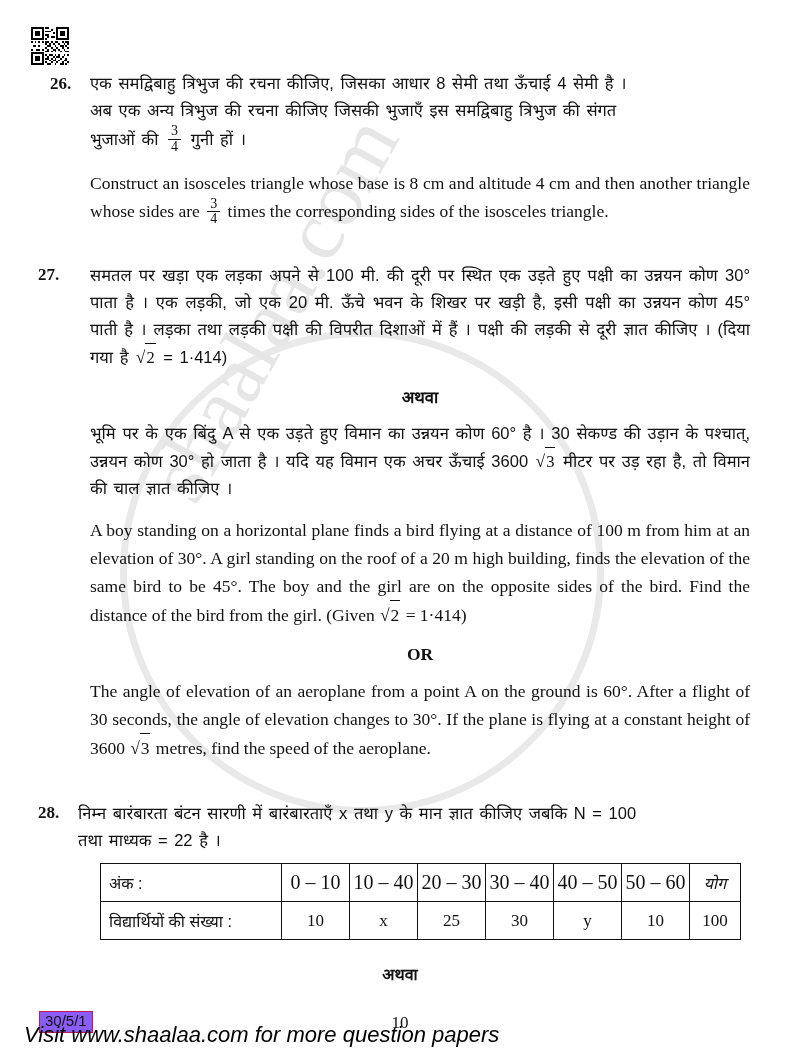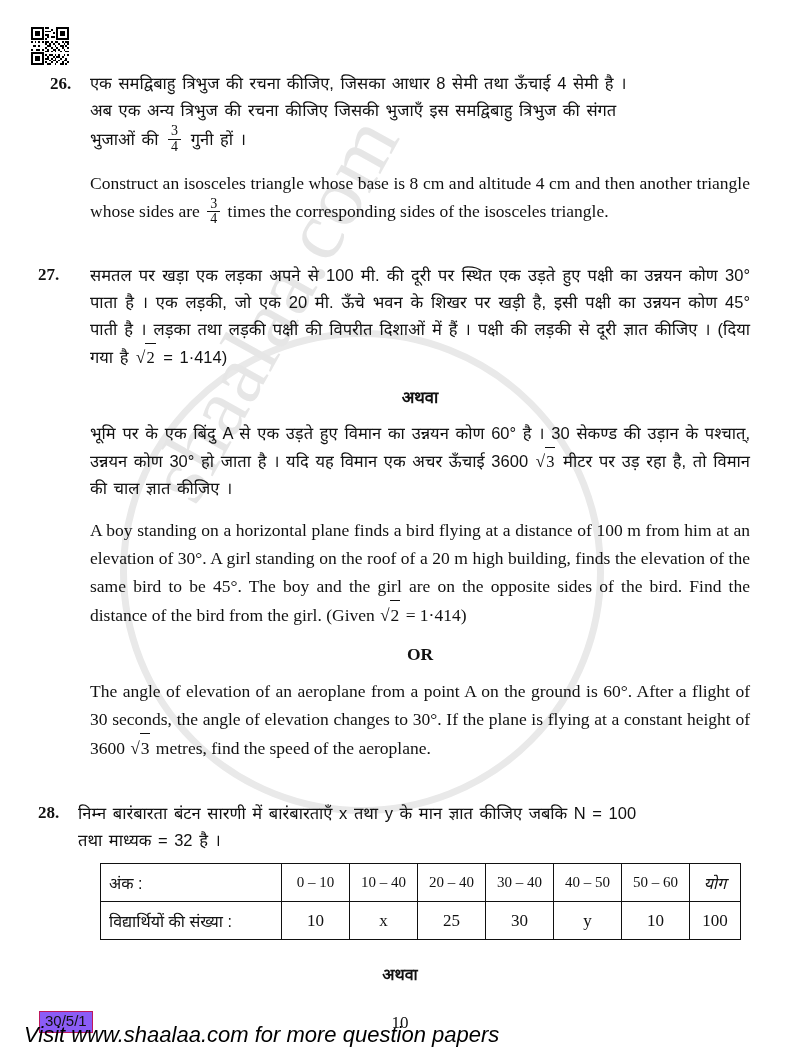--- a/index.html
+++ b/index.html
@@ -150,21 +150,21 @@
     vertical-align: middle;
   }
   #freq-table td.rowhead {
     text-align: left;
     padding-left: 8px;
     padding-right: 6px;
     font-family: "Liberation Sans", "DejaVu Sans", sans-serif;
     font-size: 16px;
     width: 166px;
   }
-  #freq-table td.cls { width: 67px; font-size: 15px; }
+  #freq-table td.cls { width: 67px; font-size: 20px; }
   #freq-table td.sum {
     width: 50px;
     font-family: "Liberation Sans", "DejaVu Sans", sans-serif;
     font-size: 16px;
     font-style: italic;
   }
   #freq-table td.val { width: 67px; font-size: 17px; }
   #freq-table td.valsum { width: 50px; font-size: 17px; }
 
   
@@ -373,30 +373,30 @@
         <span>The angle of elevation of an aeroplane from a point A on the ground is 60°. After a flight of 30 seconds, the angle of elevation changes to 30°. If the plane is flying at a constant height of 3600</span>
         <span class="rad"><span class="sign">√</span><span class="body">3</span></span>
         <span>metres, find the speed of the aeroplane.</span>
       </div>
     </div>
 
     <div class="qnum" style="left:38px; top:803px;">28.</div>
 
     <div class="qbody" style="left:78px; top:800px; width:675px;">
       <div class="hi">निम्न बारंबारता बंटन सारणी में बारंबारताएँ x तथा y के मान ज्ञात कीजिए जबकि N = 100</div>
-      <div class="hi">तथा माध्यक = 32 है ।</div>
+      <div class="hi">तथा माध्यक = 22 है ।</div>
     </div>
 
     <table id="freq-table">
       <tbody>
           <tr>
         <td class="rowhead">अंक :</td>
         <td class="cls">0 – 10</td>
         <td class="cls">10 – 40</td>
-        <td class="cls">20 – 40</td>
+        <td class="cls">20 – 30</td>
         <td class="cls">30 – 40</td>
         <td class="cls">40 – 50</td>
         <td class="cls">50 – 60</td>
         <td class="sum">योग</td>
       </tr>
       <tr>
         <td class="rowhead">विद्यार्थियों की संख्या :</td>
         <td class="val">10</td>
         <td class="val">x</td>
         <td class="val">25</td>

